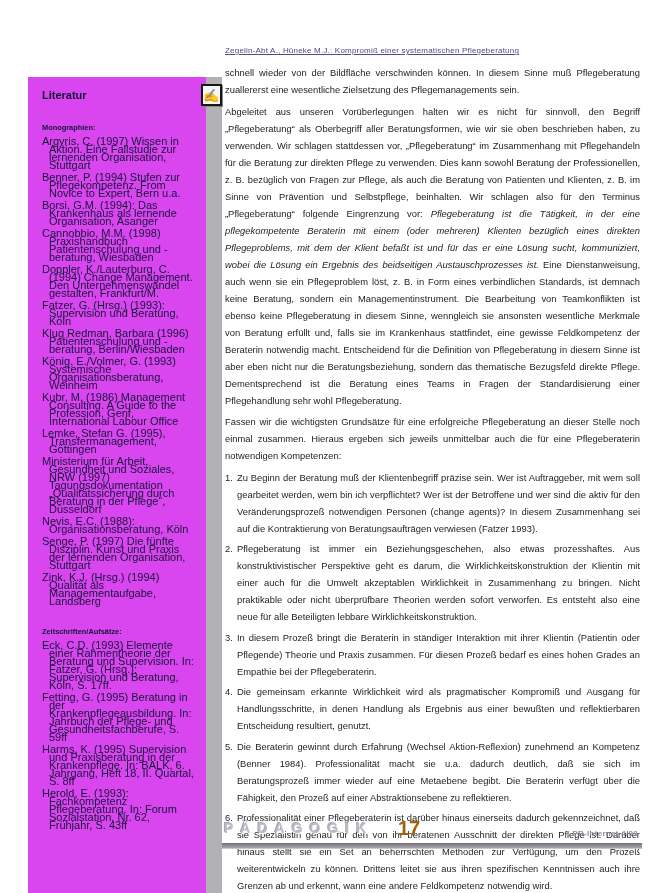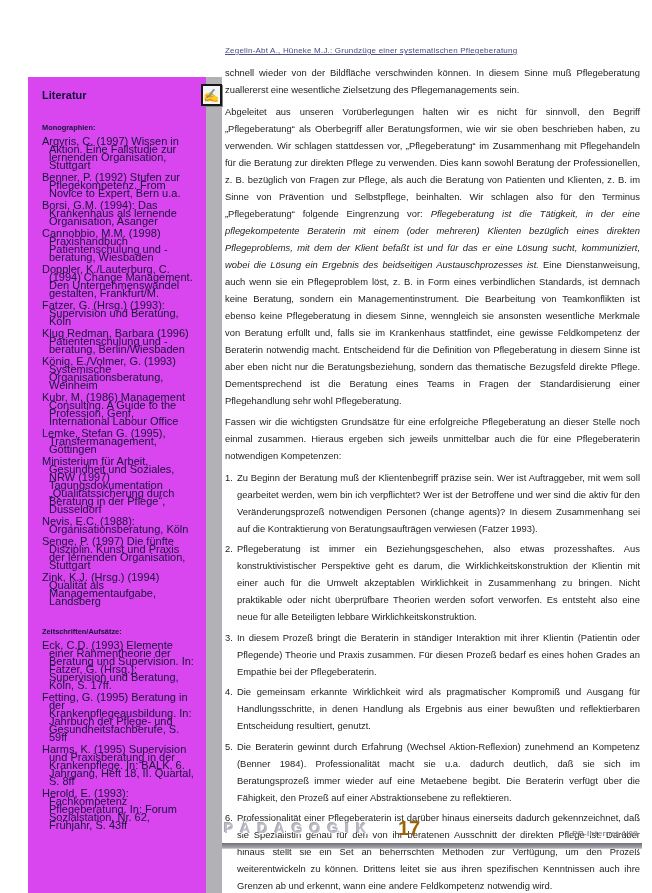--- a/index.html
+++ b/index.html
@@ -87,32 +87,32 @@
   }
   .footer-rule{
     position:absolute;left:222px;top:843px;width:420px;height:5px;
     background:linear-gradient(to bottom,#6f6f75,#a9a9af);
     border-bottom:1px solid #c9c9cd;
   }
 </style>
 </head>
 <body>
 
-<div class="header-citation">Zegelin-Abt A., Hüneke M.J.: Grundzüge einer systematischen Pflegeberatung</div>
+<div class="header-citation">Zegelin-Abt A., Hüneke M.J.: Kompromiß einer systematischen Pflegeberatung</div>
 
 <div class="sidebar">
   <div class="sidebar-title">Literatur</div>
 
   <div class="bib-section">
     <div class="bib-heading">Monographien:</div>
     <div>
 
         <div class="bib-entry">Argyris, C. (1997) Wissen in Aktion. Eine Fallstudie zur lernenden Organisation, Stuttgart</div>
 
-        <div class="bib-entry">Benner, P. (1992) Stufen zur Pflegekompetenz. From Novice to Expert, Bern u.a.</div>
+        <div class="bib-entry">Benner, P. (1994) Stufen zur Pflegekompetenz. From Novice to Expert, Bern u.a.</div>
 
         <div class="bib-entry">Borsi, G.M. (1994): Das Krankenhaus als lernende Organisation, Asanger</div>
 
         <div class="bib-entry">Cannobbio, M.M. (1998) Praxishandbuch Patientenschulung und -beratung, Wiesbaden</div>
 
         <div class="bib-entry">Doppler, K./Lauterburg, C. (1994) Change Management. Den Unternehmenswandel gestalten, Frankfurt/M.</div>
 
         <div class="bib-entry">Fatzer, G. (Hrsg.) (1993): Supervision und Beratung, Köln</div>
 
         <div class="bib-entry">Klug Redman, Barbara (1996) Patientenschulung und -beratung, Berlin/Wiesbaden</div>

